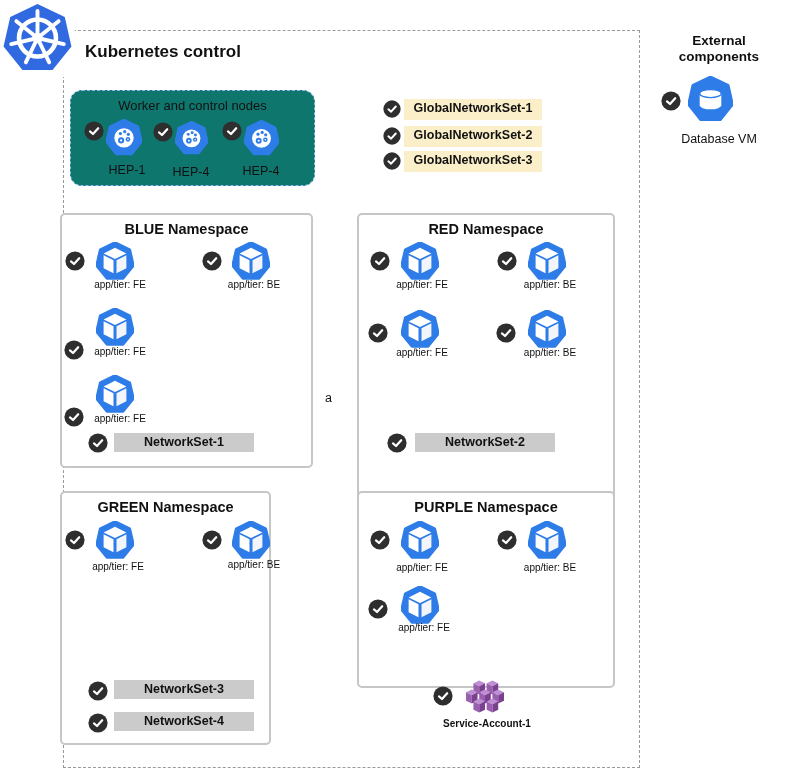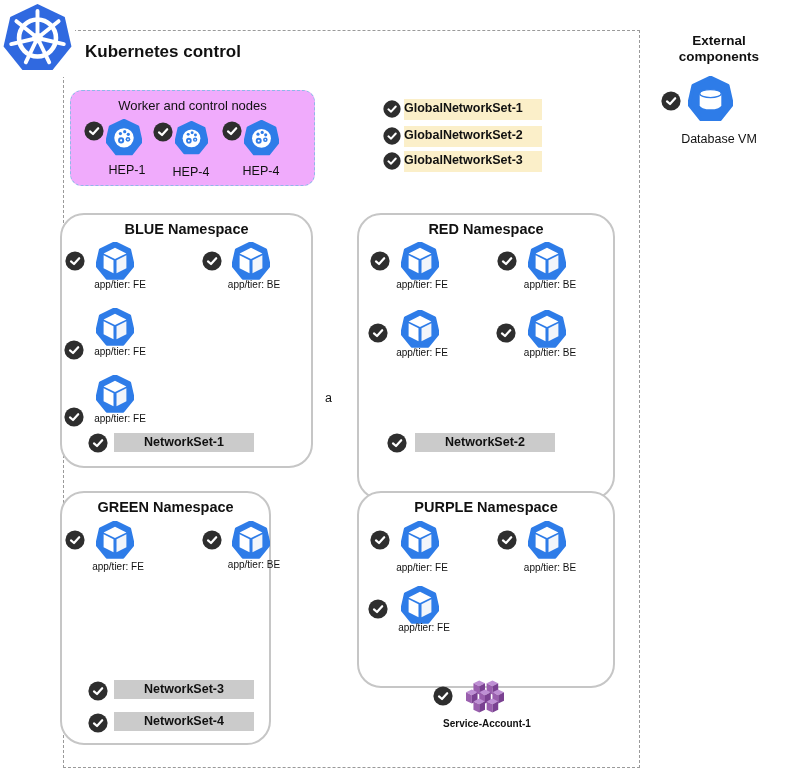--- a/index.html
+++ b/index.html
@@ -3,39 +3,39 @@
 <meta charset="utf-8">
 <style>
   html,body{margin:0;padding:0;background:#fff;}
   *{box-sizing:border-box;}
   .stage{position:relative;width:792px;height:772px;background:#fff;overflow:hidden;
          font-family:"Liberation Sans",sans-serif;color:#111;}
   .cluster-border{position:absolute;left:63px;top:30px;width:577px;height:738px;
                   border:1px dashed #9a9a9a;}
   .logo-backing{position:absolute;left:0;top:0;width:75px;height:77px;background:#fff;}
   .cluster-title{position:absolute;left:85px;top:42px;font-size:17px;font-weight:bold;white-space:nowrap;}
-  .worker-box{position:absolute;left:70px;top:90px;width:245px;height:96px;background:#f0abfc;
+  .worker-box{position:absolute;left:70px;top:90px;width:245px;height:96px;background:#0f766e;
               border:1.5px dashed #8FB9E8;border-radius:12px;}
   .worker-title{position:absolute;top:7px;left:0;right:0;text-align:center;font-size:13px;}
-  .ns-box{position:absolute;background:#fff;border:2px solid #C6C6C6;border-radius:24px;}
+  .ns-box{position:absolute;background:#fff;border:2px solid #C6C6C6;border-radius:5px;}
   .ns-title{position:absolute;top:6px;left:0;right:0;text-align:center;font-weight:bold;font-size:14.5px;}
   .lbl{position:absolute;font-size:10px;white-space:nowrap;}
   .lbl-sm{position:absolute;font-size:12.5px;white-space:nowrap;}
   .ctr{transform:translateX(-50%);}
   .check{position:absolute;width:20px;height:20px;}
   .check-sm{position:absolute;width:18px;height:18px;}
   .pod{position:absolute;width:38px;height:38px;}
   .node-ico{position:absolute;width:36px;height:37px;}
   .db-ico{position:absolute;width:45px;height:46px;}
   .sa-ico{position:absolute;width:38px;height:33px;}
   .k8s-logo{position:absolute;left:2px;top:1px;width:71px;height:74px;}
   .ns-badge{position:absolute;width:140px;height:19px;background:#CBCBCB;
             font-weight:bold;font-size:12.5px;line-height:19px;text-align:center;}
   .gns-badge{position:absolute;width:138px;height:21px;background:#FBEFC9;
-             font-weight:bold;font-size:12.5px;line-height:19px;text-align:left;}
+             font-weight:bold;font-size:12.5px;line-height:19px;text-align:center;}
   .ext-title{position:absolute;left:668px;top:33px;width:102px;text-align:center;
              font-weight:bold;font-size:13.5px;line-height:1.18;}
   .stray{position:absolute;left:325px;top:391px;font-size:12.5px;}
 </style>
 </head>
 <body>
 
 <svg width="0" height="0" style="position:absolute" aria-hidden="true">
   <defs>
     <polygon id="hepta" points="50,2 11.6,20.5 2.2,61.9 28.8,95.1 71.2,95.1 97.8,61.9 88.4,20.5"></polygon>

